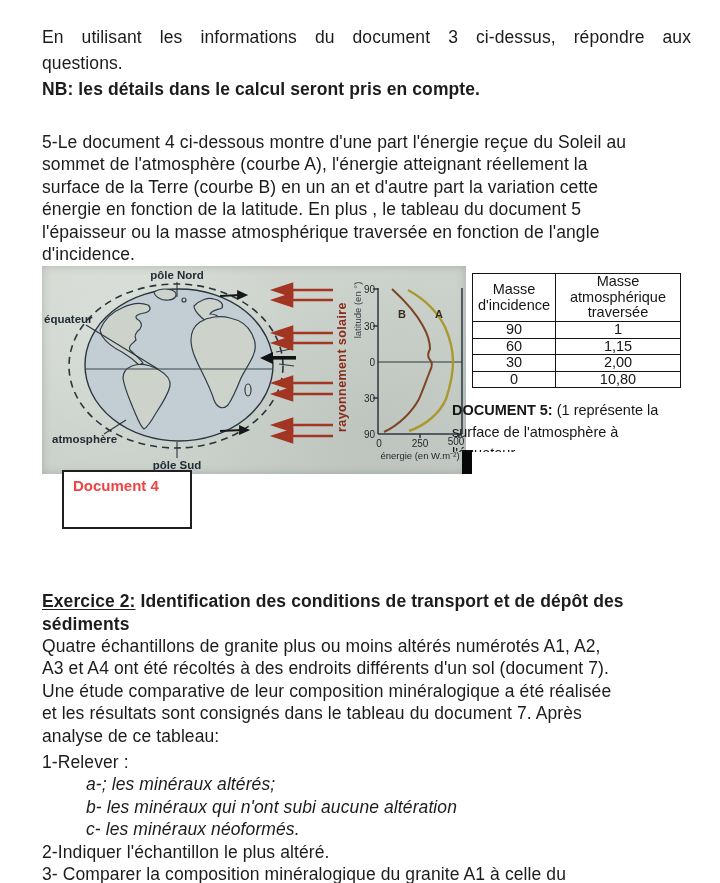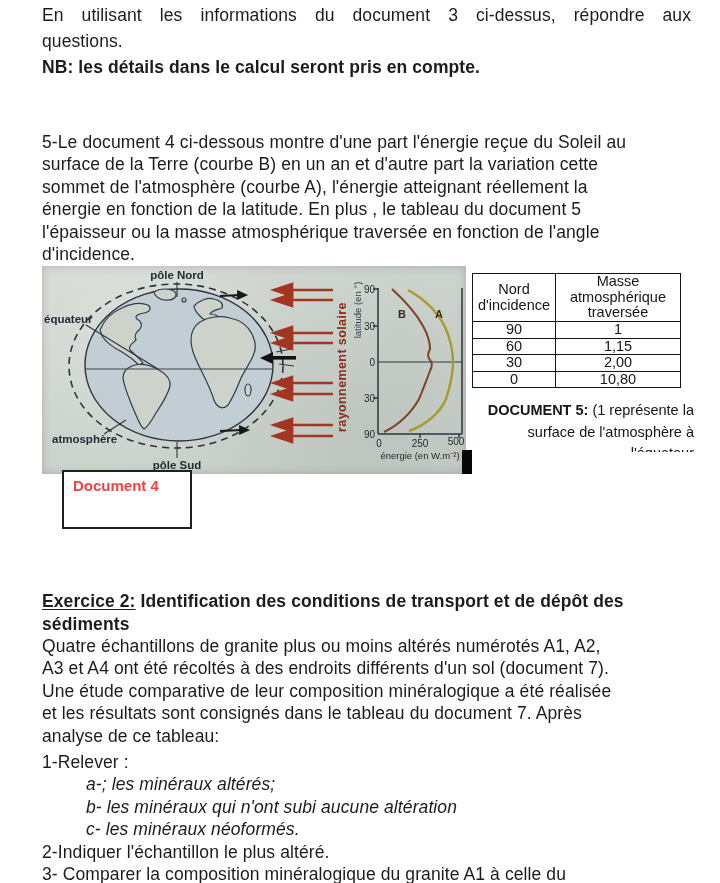--- a/index.html
+++ b/index.html
@@ -6,21 +6,21 @@
   body{
     width:720px;height:883px;position:relative;background:#ffffff;
     font-family:"Liberation Sans",sans-serif;color:#1c1c1e;overflow:hidden;
   }
   .abs{position:absolute;}
   .body-text{font-size:17.5px;letter-spacing:.1px;}
   .lh26{line-height:26px;}
   .lh22{line-height:22.4px;}
   .just{text-align:justify;text-align-last:justify;}
   .bold{font-weight:bold;}
-  #intro{top:2px;left:42px;width:649px;}
+  #intro{top:24px;left:42px;width:649px;}
   #p5{top:131px;left:42px;width:660px;}
   #photo{
     left:42px;top:266px;width:424px;height:208px;
     background:
       radial-gradient(circle at 20% 25%, rgba(255,255,255,.20), transparent 42%),
       radial-gradient(circle at 78% 82%, rgba(110,120,112,.12), transparent 45%),
       linear-gradient(155deg,#d4d9d2 0%,#ccd3cc 45%,#c6cdc8 100%);
     box-shadow: inset 0 0 8px rgba(70,80,75,.28);
   }
   #photo svg{display:block;}
@@ -33,42 +33,42 @@
   #doc5table td{
     border:1.5px solid #141414;text-align:center;vertical-align:middle;
     font-size:14.5px;padding:0 2px;color:#161616;
   }
   #doc5table td.hd{height:47px;line-height:15.4px;}
   #doc5table td.c1{width:78px;}
   #doc5table td.c2{width:120px;}
   #doc5table td.val{height:15.6px;line-height:15.6px;}
   #doc5caption{
     left:452px;top:400px;width:242px;height:52px;overflow:hidden;
-    text-align:right;font-size:14.5px;line-height:21.5px;color:#161616;
+    text-align:left;font-size:14.5px;line-height:21.5px;color:#161616;
   }
   #doc5caption .cb{font-weight:bold;}
   #ex2head{top:590px;left:42px;width:660px;font-weight:bold;line-height:22.5px;}
   #ex2head .ul{text-decoration:underline;text-underline-offset:2px;}
   #ex2para{top:635px;left:42px;width:668px;}
   #list{top:751px;left:42px;width:668px;}
   .indent{padding-left:44px;font-style:italic;}
 </style>
 </head>
 <body>
 
 <div id="intro" class="abs body-text lh26">
   <div class="just">En utilisant les informations du document 3 ci-dessus, répondre aux</div>
   <div>questions.</div>
   <div class="bold">NB: les détails dans le calcul seront pris en compte.</div>
 </div>
 
 <div id="p5" class="abs body-text lh22">
   <div>5-Le document 4 ci-dessous montre d'une part l'énergie reçue du Soleil au</div>
+  <div>sommet de l'atmosphère (courbe A), l'énergie atteignant réellement la</div>
   <div>surface de la Terre (courbe B) en un an et d'autre part la variation cette</div>
-  <div>sommet de l'atmosphère (courbe A), l'énergie atteignant réellement la</div>
   <div>énergie en fonction de la latitude. En plus , le tableau du document 5</div>
   <div>l'épaisseur ou la masse atmosphérique traversée en fonction de l'angle</div>
   <div>d'incidence.</div>
 </div>
 
 <div id="photo" class="abs">
   <svg width="424" height="208" viewBox="0 0 424 208">
 
     <ellipse cx="134" cy="100" rx="107" ry="82" fill="none" stroke="#2a343d" stroke-width="1.6" stroke-dasharray="7 5"></ellipse>
 
@@ -179,21 +179,21 @@
 
 <div id="blackbar" class="abs"></div>
 
 <div id="doc4box" class="abs">
   <span>Document 4</span>
 </div>
 
 <table id="doc5table" class="abs">
   <tbody>
       <tr>
-    <td class="hd c1">Nord d'incidence</td>
+    <td class="hd c1">Masse d'incidence</td>
     <td class="hd c2">Masse atmosphérique traversée</td>
   </tr>
   <tr>
     <td class="val">90</td>
     <td class="val">1</td>
   </tr>
   <tr>
     <td class="val">60</td>
     <td class="val">1,15</td>
   </tr>

